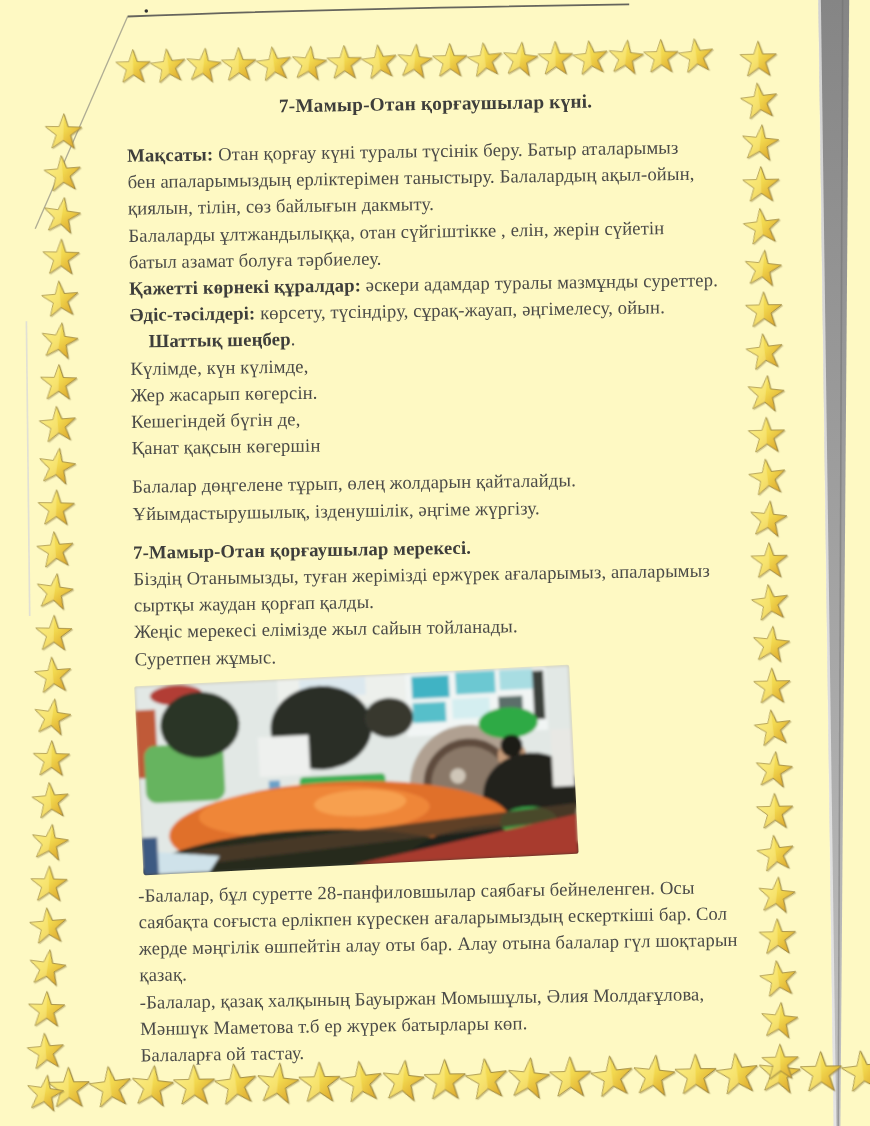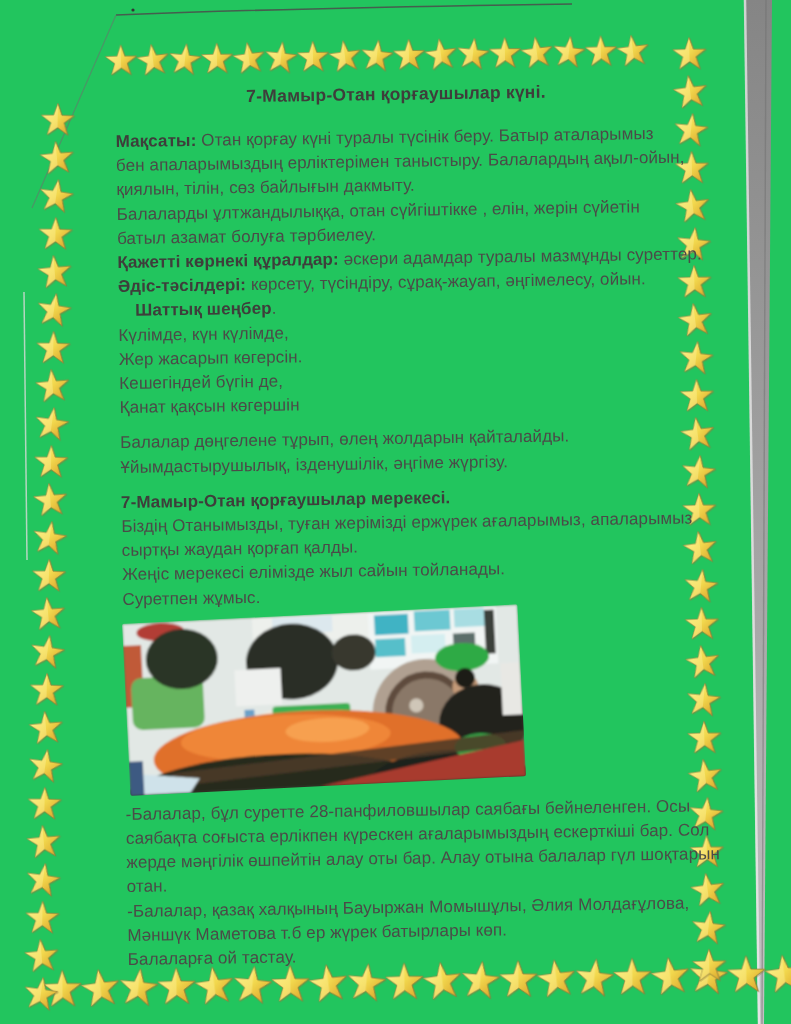--- a/index.html
+++ b/index.html
@@ -1,19 +1,19 @@
 <!DOCTYPE html>
 <html lang="kk"><head>
 <meta charset="utf-8">
 <style>
   html,body{margin:0;padding:0;background:#ffffff;}
   #page{
     position:relative;width:791px;height:1024px;overflow:hidden;
-    background:#22c55e;
-    font-family:Liberation Sans, sans-serif;
+    background:#fef9c3;
+    font-family:Liberation Serif, serif;
   }
   
   .artifacts{position:absolute;left:0;top:0;width:791px;height:1024px;z-index:1;}
   
   .stars{position:absolute;display:flex;z-index:2;}
   .stars-top{left:104px;top:44px;flex-direction:row;transform:rotate(-1.1deg);transform-origin:left center;}
   .stars-top .star{width:34px;height:34px;margin-right:-2px;}
   .stars-bottom{left:42px;top:969px;flex-direction:row;transform:rotate(-1.2deg);transform-origin:left center;}
   .stars-bottom .star{width:41px;height:41px;margin-right:-3px;}
   .stars-left{left:40px;top:102px;flex-direction:column;transform:rotate(1.1deg);transform-origin:center top;}
@@ -432,19 +432,19 @@
             <rect x="0" y="138" width="14" height="34" fill="#3d5a82"></rect>
 
             <rect x="0" y="0" width="396" height="172" fill="none" stroke="rgba(90,70,55,0.25)" stroke-width="2"></rect>
           </g>
         </svg>
       </div>
 
       <div class="line"><span>-Балалар, бұл суретте 28-панфиловшылар саябағы бейнеленген. Осы</span></div>
       <div class="line"><span>саябақта соғыста ерлікпен күрескен ағаларымыздың ескерткіші бар. Сол</span></div>
       <div class="line"><span>жерде мәңгілік өшпейтін алау оты бар. Алау отына  балалар гүл шоқтарын</span></div>
-      <div class="line"><span>отан.</span></div>
+      <div class="line"><span>қазақ.</span></div>
       <div class="line"><span>-Балалар, қазақ халқының Бауыржан Момышұлы, Әлия Молдағұлова,</span></div>
       <div class="line"><span>Мәншүк Маметова т.б ер жүрек батырлары  көп.</span></div>
       <div class="line"><span>Балаларға ой тастау.</span></div>
     </div>
   </div>
 </div>
 
 </body></html>

